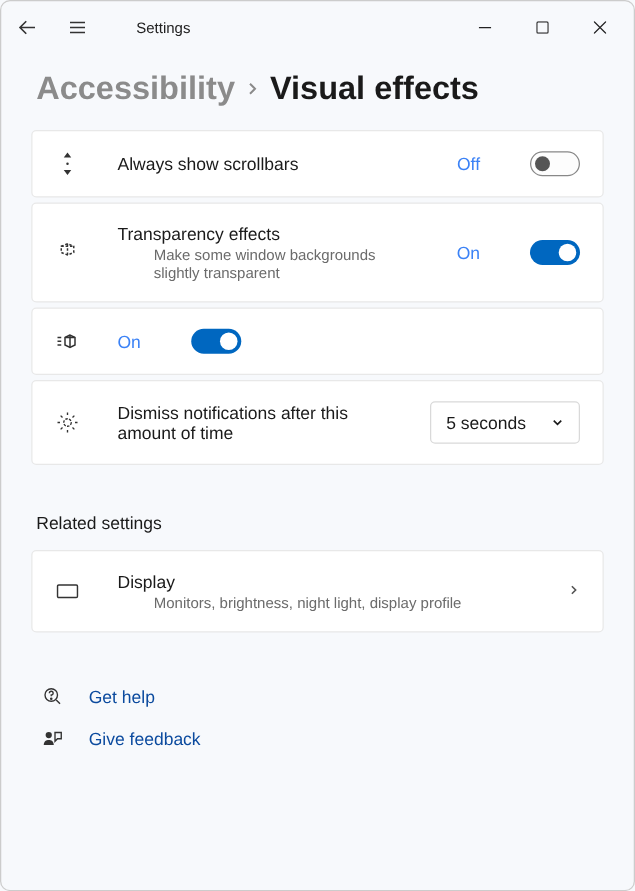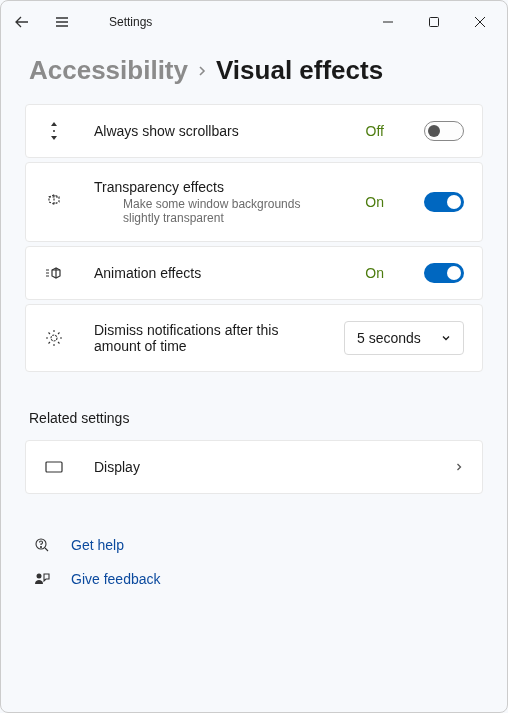--- a/index.html
+++ b/index.html
@@ -17,21 +17,21 @@
 .crumb-parent { font-size: 26px; font-weight: 600; color: #8b8b8b; }
 .crumb-sep { color: #8b8b8b; display: flex; align-items: center; }
 .page-title { font-size: 26px; font-weight: 600; color: #1a1a1a; }
 
 .content { padding: 0 24px; }
 .card { background: #fff; border: 1px solid #e8e8e8; border-radius: 4px; margin-bottom: 4px; display: flex; align-items: center; padding: 16px 18px; gap: 30px; }
 .card .icon-slot { width: 20px; height: 20px; display: flex; align-items: center; justify-content: center; color: #333; flex-shrink: 0; }
 .card .text-col { flex: 1; }
 .card .row-label { font-size: 14px; color: #1a1a1a; }
 .card .row-desc { font-size: 12px; color: #6b6b6b; margin-top: 2px; max-width: 200px; margin-left: 29px; }
-.card .state-label { font-size: 14px; color: #4d7c0f; margin-right: 10px; }
+.card .state-label { font-size: 14px; color: #3b82f6; margin-right: 10px; }
 .card .chevron { color: #555; }
 
 .toggle { width: 40px; height: 20px; border-radius: 10px; position: relative; display: inline-block; }
 .toggle.off { background: #fdfdfd; border: 1px solid #888; }
 .toggle.off .knob { position: absolute; left: 3px; top: 3px; width: 12px; height: 12px; border-radius: 50%; background: #555; }
 .toggle.on { background: #0067c0; }
 .toggle.on .knob { position: absolute; right: 3px; top: 3px; width: 14px; height: 14px; border-radius: 50%; background: #fff; }
 
 .dropdown { border: 1px solid #d9d9d9; border-radius: 4px; padding: 8px 12px; min-width: 120px; display: flex; align-items: center; justify-content: space-between; gap: 20px; font-size: 14px; color: #1a1a1a; background: #fff; }
 
@@ -125,23 +125,20 @@
   </div>
 
   <div class="card">
     <div class="icon-slot">
       <svg width="18" height="14" viewBox="0 0 18 14" fill="none" stroke="currentColor" stroke-width="1.2">
           <path d="M1 4 H4 M1 7 H4 M1 10 H4"></path>
           <path d="M11 2 L7 4 V10 L11 12 L15 10 V4 Z"></path>
           <path d="M11 2 V12 M7 4 L15 4"></path>
         </svg>
     </div>
-    <div class="text-col">
-        <div class="row-label">Animation effects</div>
-      </div>
     <div class="state-label">On</div>
     <div class="toggle on">
         <div class="knob"></div>
       </div>
   </div>
 
   <div class="card">
     <div class="icon-slot">
       <svg width="18" height="18" viewBox="0 0 18 18" fill="none" stroke="currentColor" stroke-width="1.1">
           <circle cx="9" cy="9" r="3" stroke-dasharray="2 1"></circle>
@@ -164,20 +161,21 @@
   <div class="section-title">Related settings</div>
 
   <div class="card">
     <div class="icon-slot">
       <svg width="18" height="14" viewBox="0 0 18 14" fill="none" stroke="currentColor" stroke-width="1.2">
           <rect x="1" y="2" width="16" height="10" rx="1"></rect>
         </svg>
     </div>
     <div class="text-col">
       <div class="row-label">Display</div>
+      <div class="row-desc" style="max-width:none">Monitors, brightness, night light, display profile</div>
     </div>
     <span class="chevron">
       <svg width="10" height="10" viewBox="0 0 10 10" fill="none" stroke="currentColor" stroke-width="1.3">
           <path d="M3.5 2 L6.5 5 L3.5 8"></path>
         </svg>
     </span>
   </div>
 
 
 </div>

